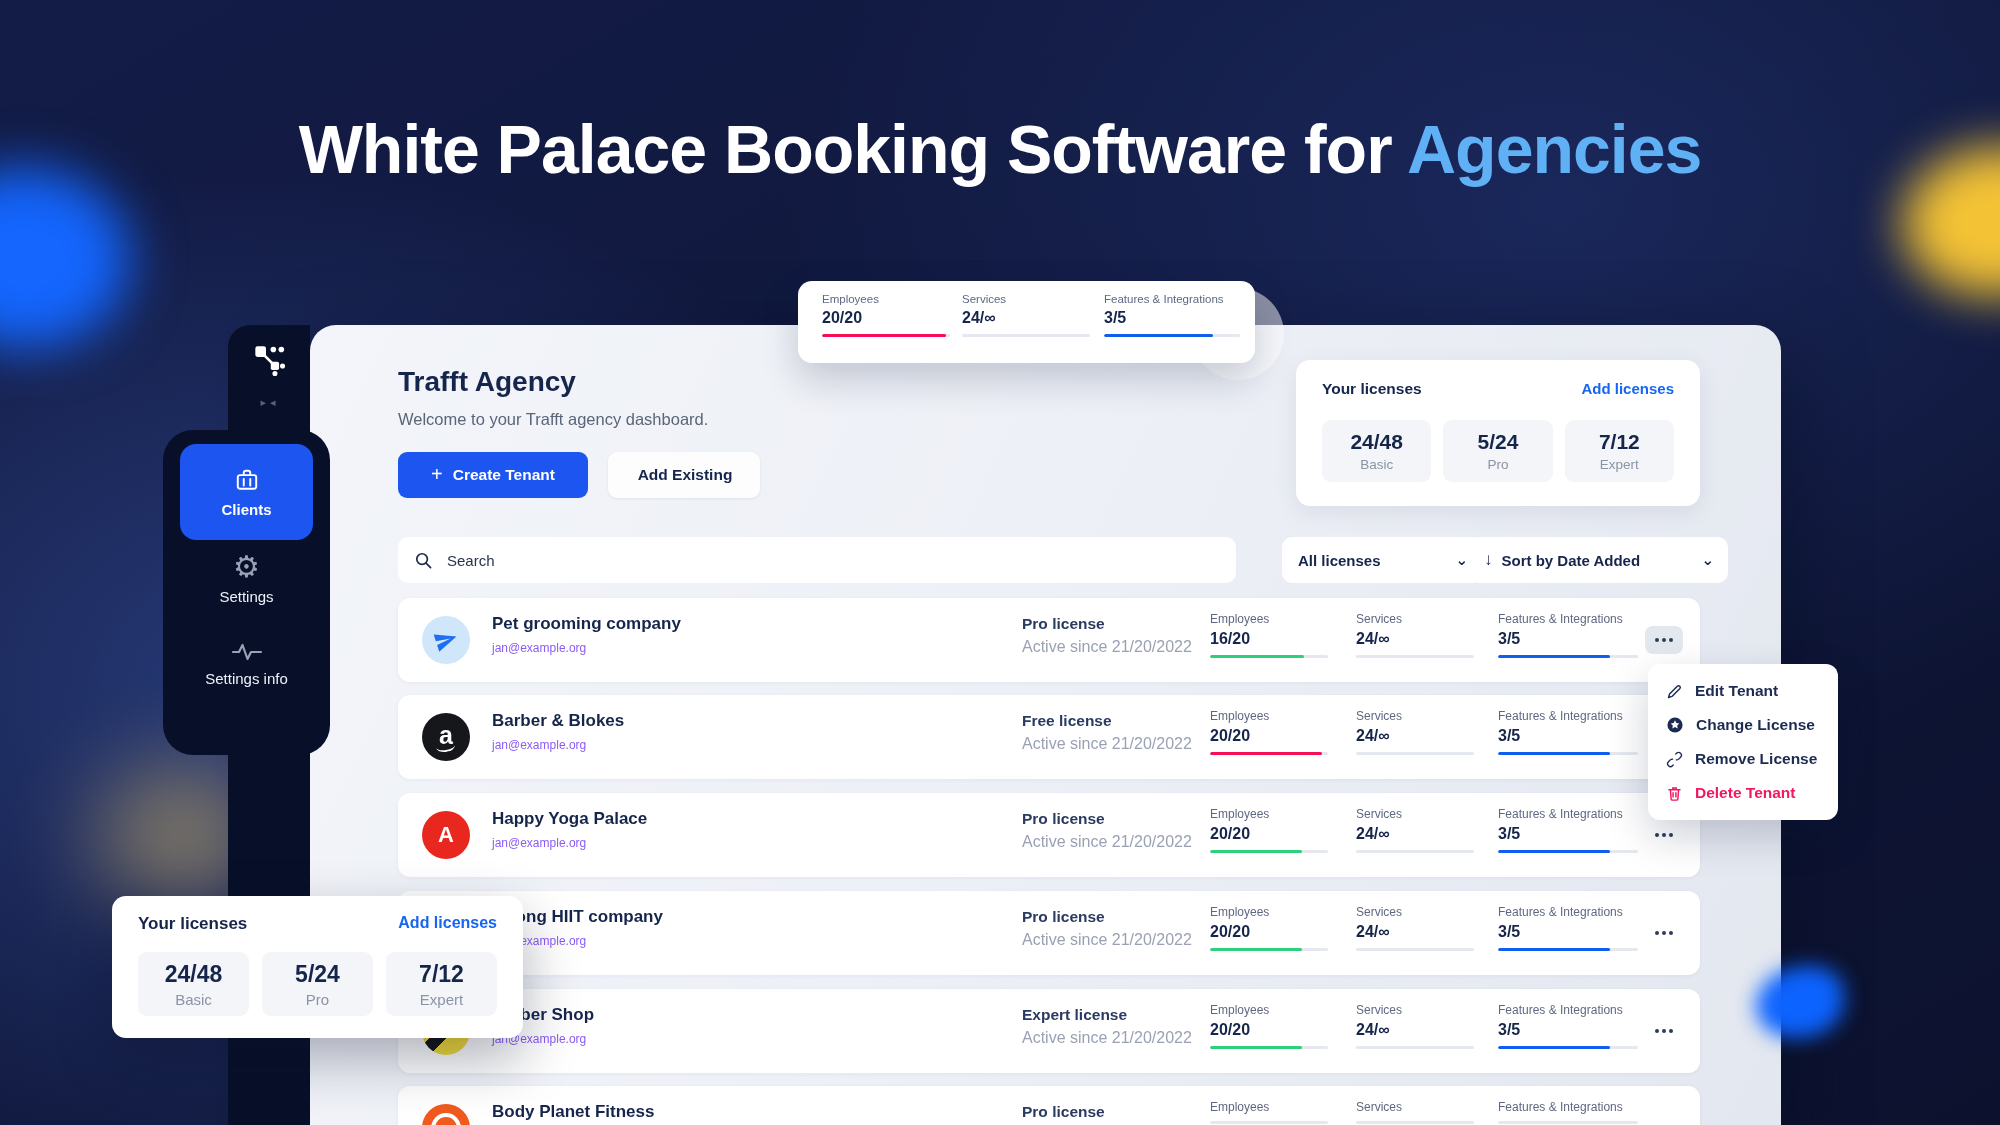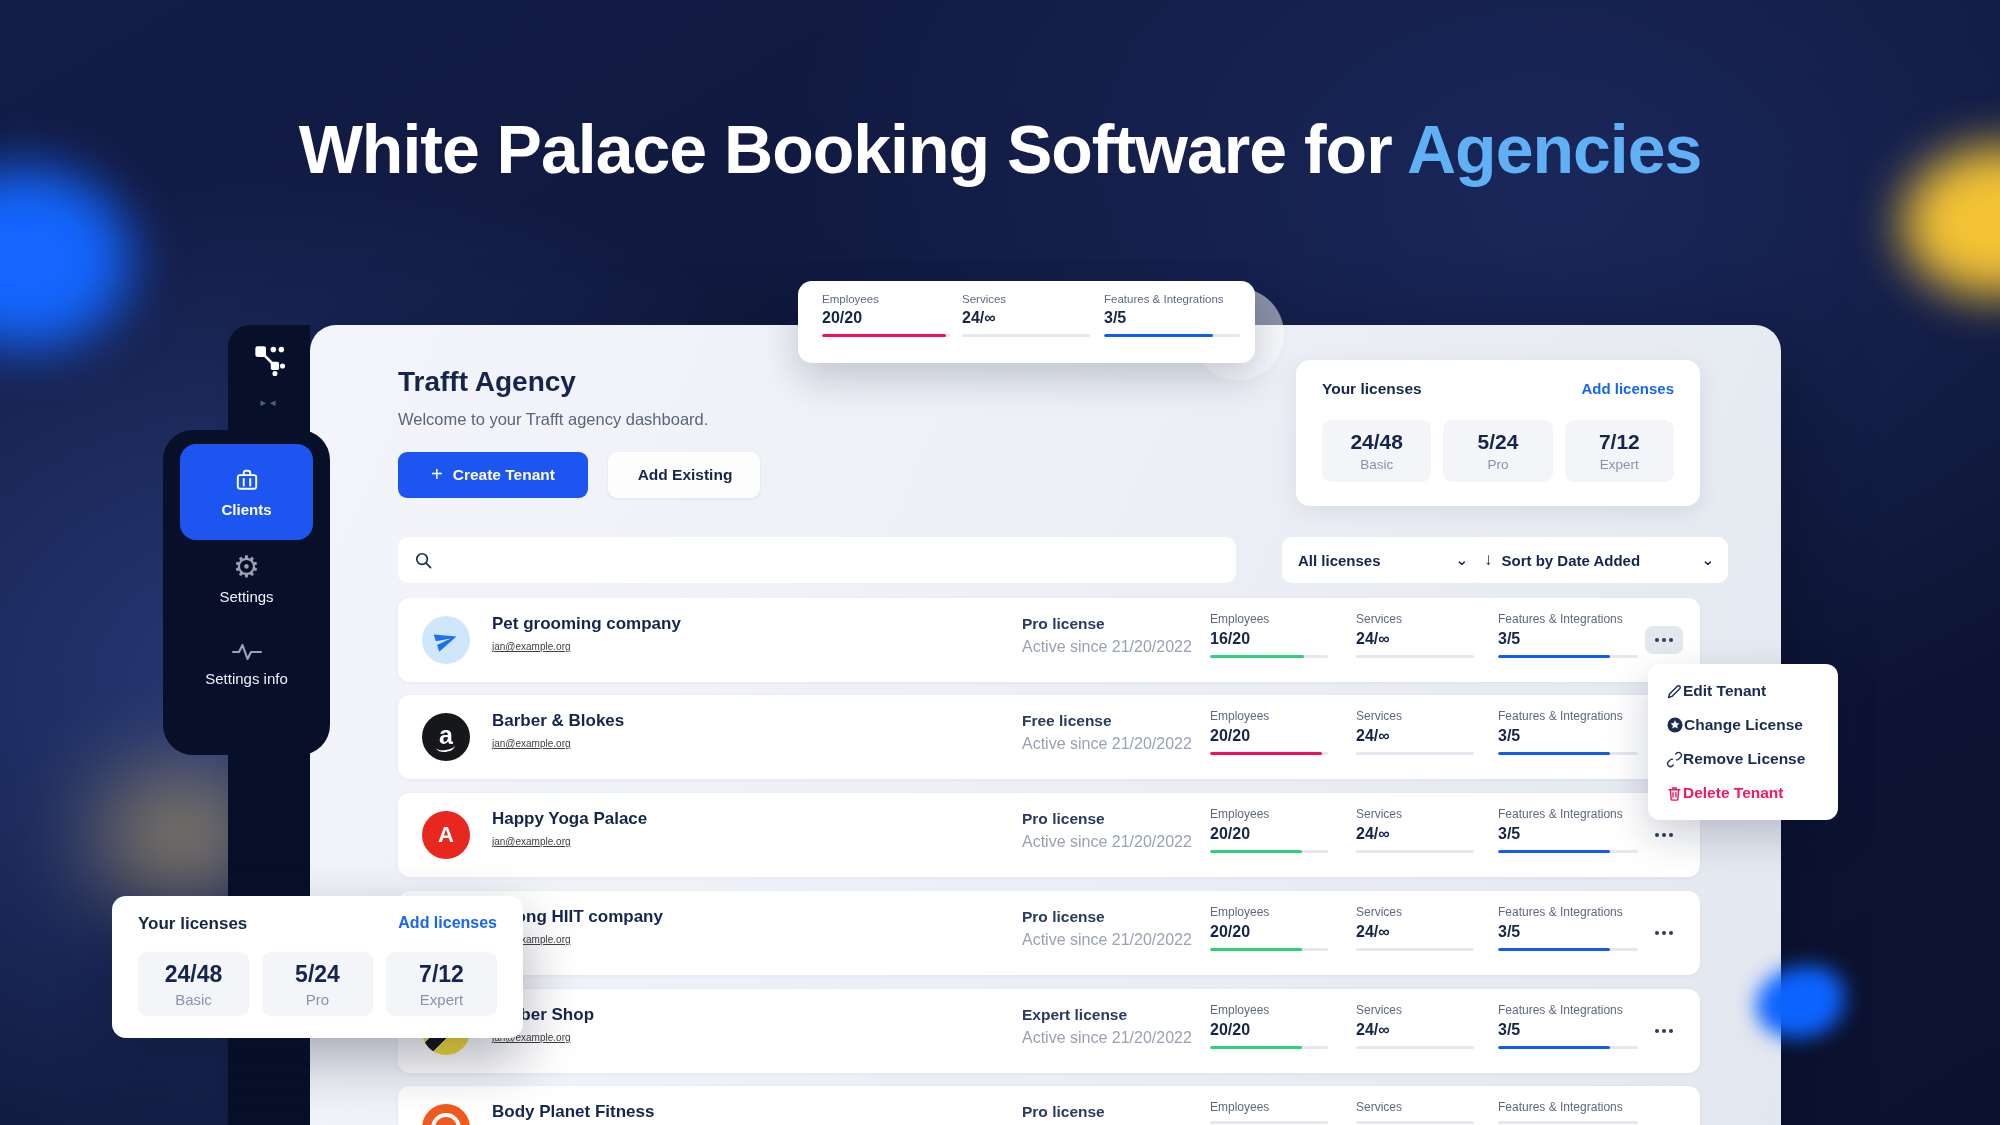--- a/index.html
+++ b/index.html
@@ -98,38 +98,38 @@
     box-shadow:0 1px 4px rgba(25,35,70,.05);}
   .avatar{position:absolute;left:24px;top:18px;width:48px;height:48px;border-radius:50%;display:flex;align-items:center;justify-content:center;}
   .avatar svg.plane{display:none;width:24px;height:24px;transform:rotate(-18deg);}
   .av-plane svg.plane{display:block;}
   .glyph{display:none;}
   .av-amazon .glyph{display:block;color:#fff;font-size:25px;font-weight:700;margin-top:-4px;}
   .av-amazon::after{content:"";position:absolute;left:14px;bottom:9px;width:19px;height:9px;border-bottom:2.5px solid #fff;border-radius:50%;transform:rotate(-8deg);}
   .av-letter .glyph{display:block;color:#fff;font-size:22px;font-weight:800;}
   .av-ring::after{content:"";position:absolute;inset:9px;border:4px solid #fff;border-radius:50%;}
   .t-name{position:absolute;left:94px;top:16px;font-size:17px;font-weight:700;color:#16254c;}
-  .t-email{position:absolute;left:94px;top:43px;font-size:10px;color:#404040;text-decoration:underline;}
+  .t-email{position:absolute;left:94px;top:43px;font-size:12px;color:#8b5cf6;}
   .t-lic{position:absolute;left:624px;top:17px;font-size:15.5px;font-weight:600;color:#2b3a60;}
   .t-since{position:absolute;left:624px;top:40px;font-size:16px;color:#99a1b2;}
   .stat{position:absolute;top:14px;}
   .s-emp{left:812px;}.s-svc{left:958px;}.s-fi{left:1100px;}
   .s-label{font-size:12px;color:#5e6880;}
   .s-value{font-size:16px;font-weight:700;color:#16254c;margin-top:4px;}
   .s-track{margin-top:7px;width:118px;height:3px;border-radius:2px;background:#e5e8ee;overflow:hidden;}
   .s-fi .s-track{width:140px;}
   .dots{position:absolute;left:1247px;top:28px;width:38px;height:28px;border:none;background:transparent;border-radius:8px;cursor:pointer;
     display:flex;align-items:center;justify-content:center;}
   .dots i{width:4px;height:4px;border-radius:50%;background:#2e3b5b;display:inline-block;margin:0 1.6px;}
   .dots.open{background:#e3e7ee;}
 
   
   .menu{left:1648px;top:664px;width:190px;background:#fff;border-radius:12px;z-index:40;padding:10px 0;
     box-shadow:0 16px 42px rgba(12,22,55,.20);}
-  .menu-item{display:flex;align-items:center;gap:0;height:34px;padding:0 18px;font-size:15.5px;font-weight:600;color:#1c2b52;cursor:pointer;}
+  .menu-item{display:flex;align-items:center;gap:12px;height:34px;padding:0 18px;font-size:15.5px;font-weight:600;color:#1c2b52;cursor:pointer;}
   .menu-item.danger{color:#f2175f;}
   .menu-item svg{flex:0 0 auto;}
 </style>
 </head>
 <body>
 
 <div class="blob blob-blue-left"></div>
 <div class="blob blob-yellow-tr"></div>
 <div class="blob glow-yellow-left"></div>
 <div class="abs decor-circle"></div>
@@ -228,20 +228,21 @@
       <div class="lic-lab">Expert</div>
     </div>
   </div>
 </div>
 
 <div class="abs search">
   <svg width="19" height="19" viewBox="0 0 20 20" fill="none" stroke="#1c2b50" stroke-width="1.8" stroke-linecap="round">
     <circle cx="8.5" cy="8.5" r="5.6"></circle>
       <path d="M13 13l4.4 4.4"></path>
   </svg>
+  <input type="text" placeholder="Search" style="">
 </div>
 <div class="select filter">
   <span>All licenses</span>
   <span class="chev">⌄</span>
 </div>
 <div class="select sort">
   <span class="arrow">↓</span>
   <span>Sort by Date Added</span>
   <span class="chev">⌄</span>
 </div>

